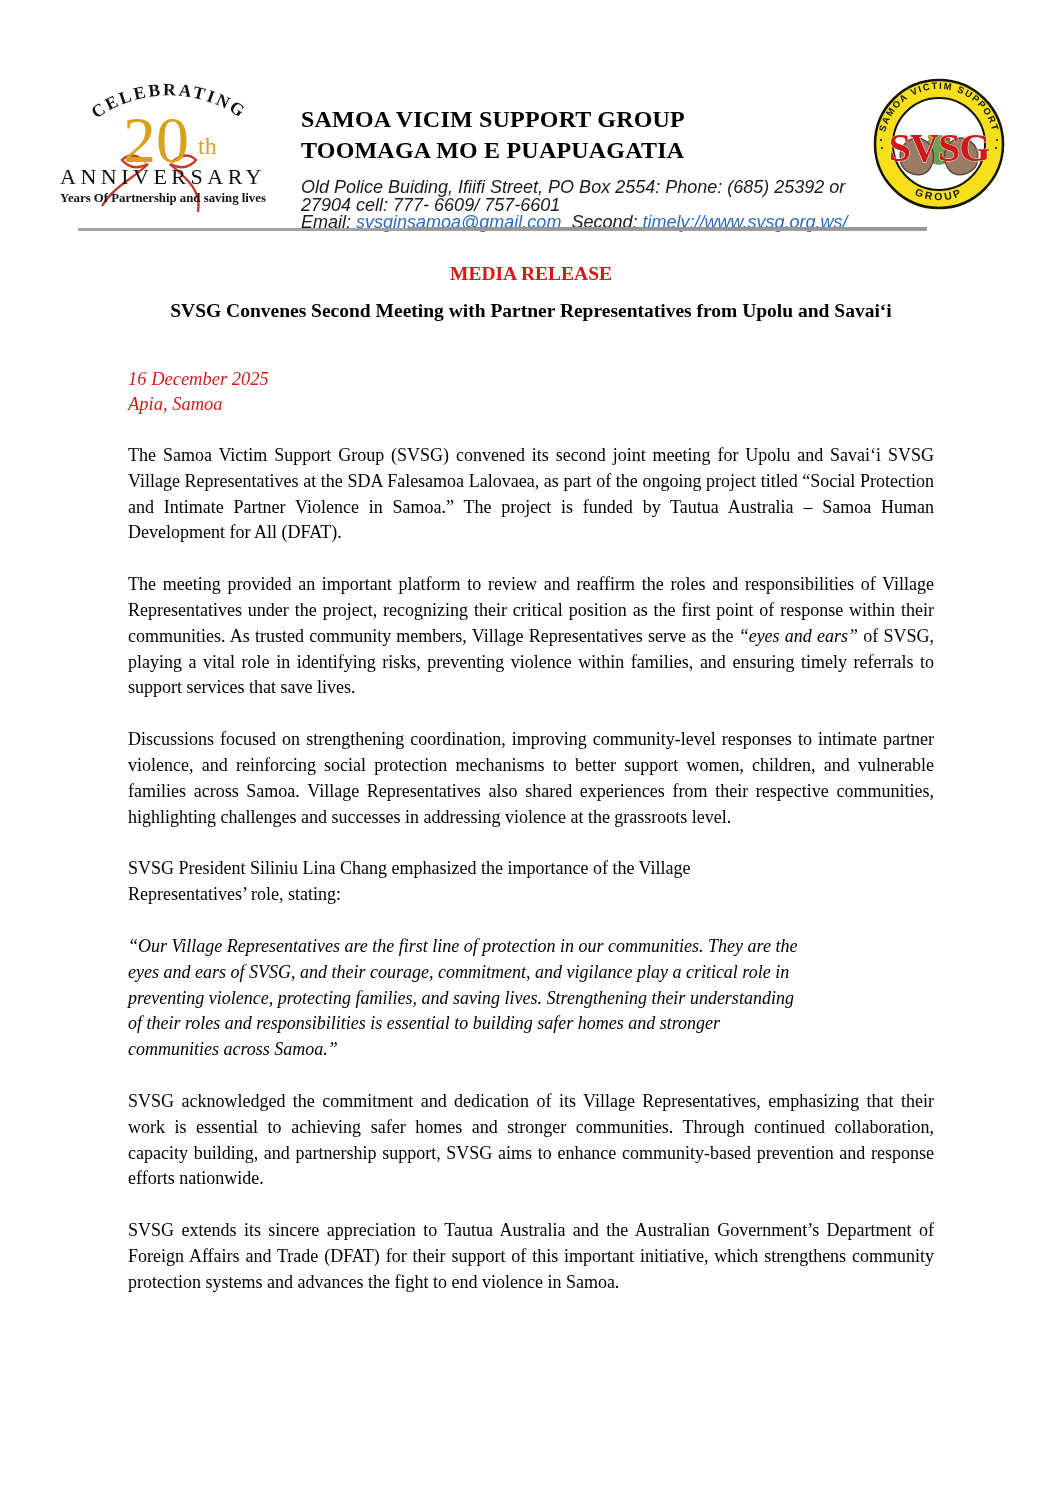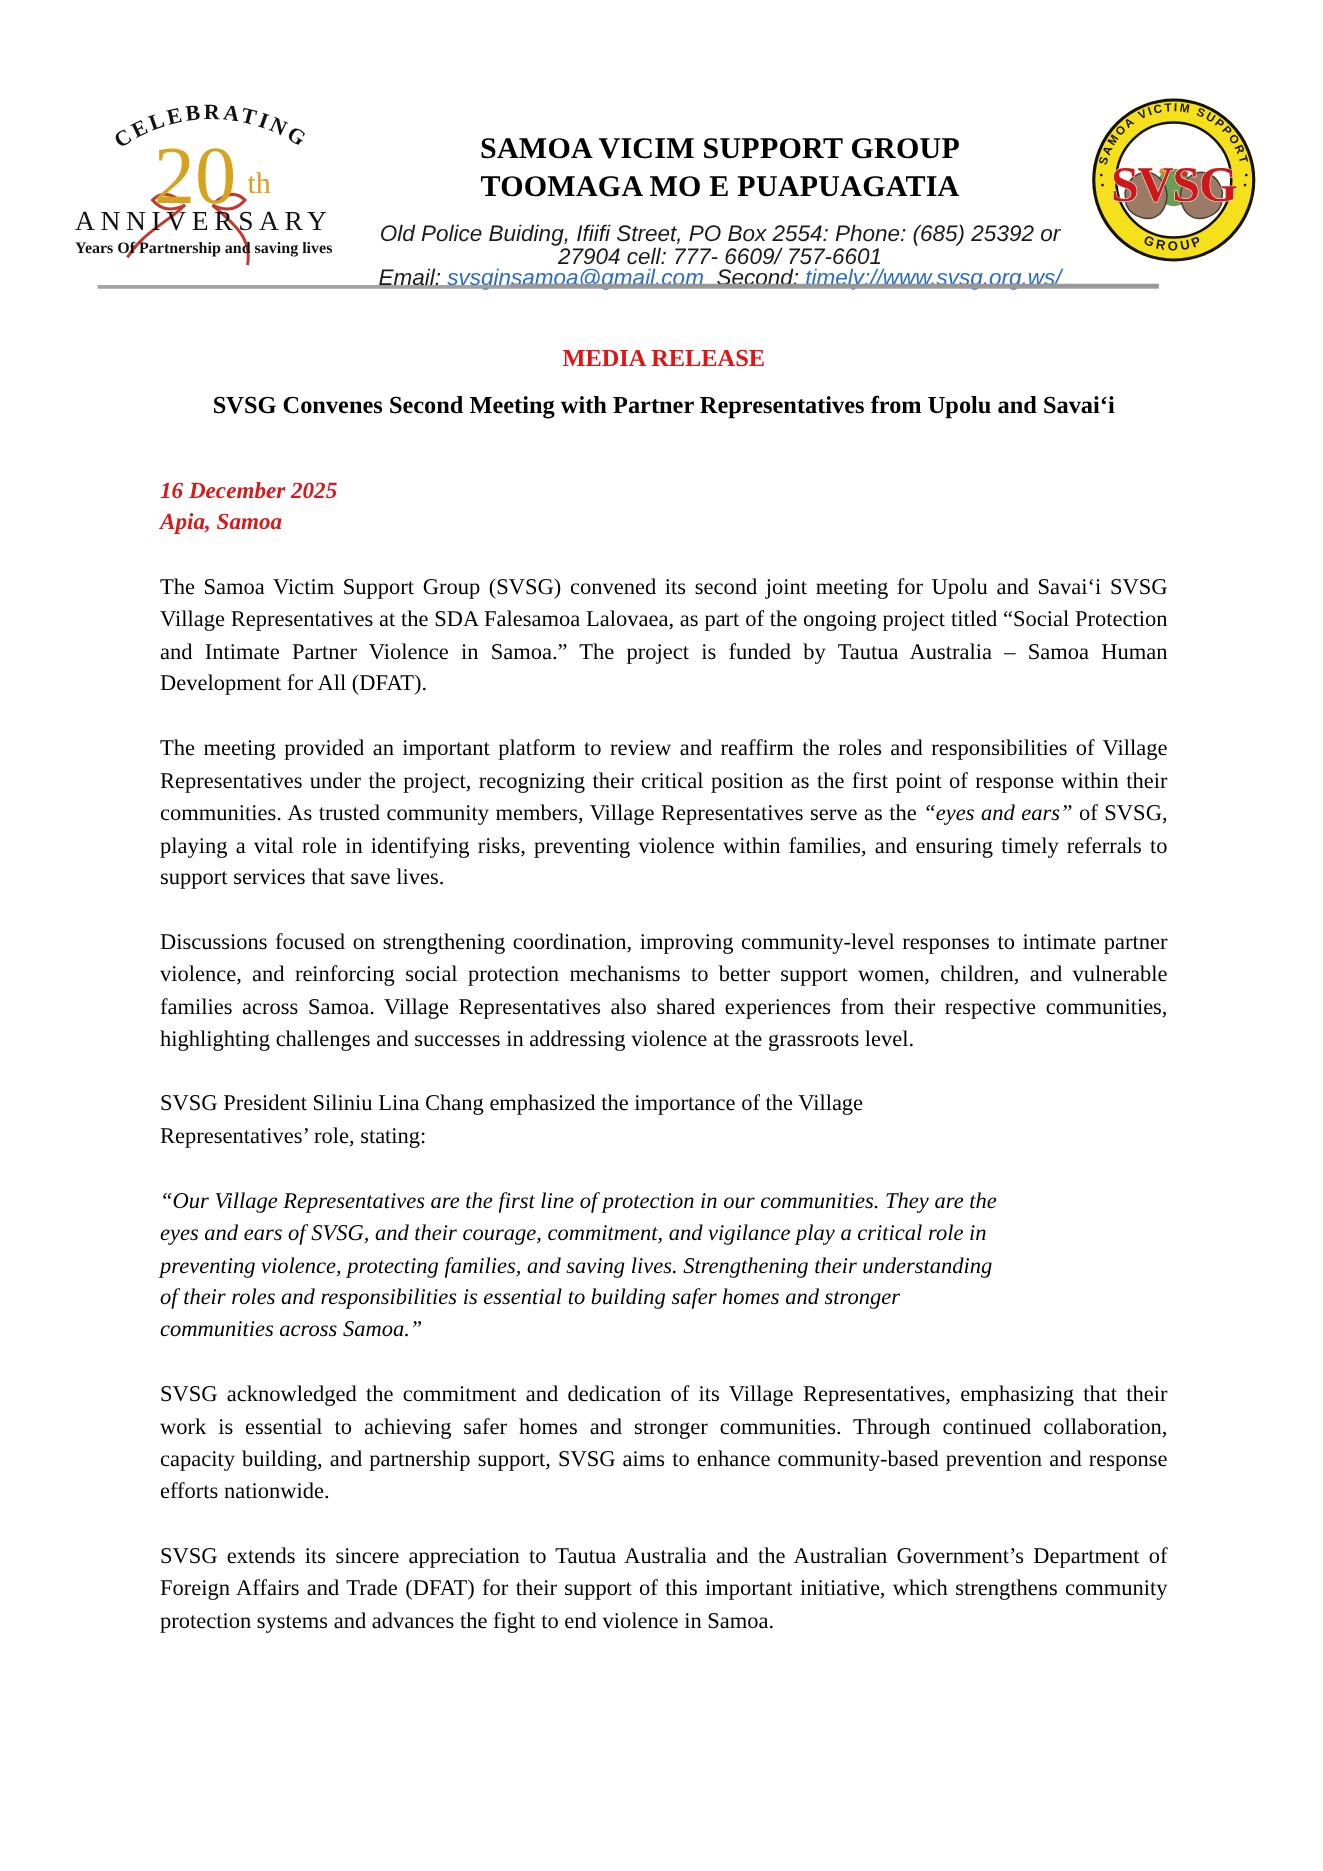--- a/index.html
+++ b/index.html
@@ -4,36 +4,36 @@
 <style>
   html,body{margin:0;padding:0;background:#e8e8e8;}
   .page{
     position:relative;width:1058px;height:1497px;background:#ffffff;
     margin:0 auto;overflow:hidden;
     font-family:"Liberation Serif", serif;color:#000;
   }
   
   .anniv-logo{position:absolute;left:50px;top:66px;width:262px;height:144px;overflow:visible;}
   .anniv-logo svg{overflow:visible;}
-  .org-block{position:absolute;left:285px;top:104px;width:582px;text-align:center;}
+  .org-block{position:absolute;left:301px;top:104px;width:582px;}
   .org-title{font-size:24px;font-weight:bold;line-height:31px;letter-spacing:.2px;}
   .contact{margin-top:13px;font-family:"Liberation Sans", sans-serif;font-style:italic;
            font-size:18px;line-height:17.5px;color:#1a1a1a;}
   .link{color:#2a6cc0;cursor:pointer;}
   .svsg-logo{position:absolute;left:872px;top:74px;width:134px;height:140px;}
   .divider{position:absolute;left:78px;top:228px;width:849px;height:3px;background:#a3a3a3;}
   .divider:after{content:"";position:absolute;left:330px;top:-1px;width:519px;height:3px;background:#989898;}
   
-  .content{position:absolute;left:128px;top:276px;width:806px;}
+  .content{position:absolute;left:128px;top:262px;width:806px;}
   .release-heading{font-size:19.5px;font-weight:bold;text-align:center;color:#e01414;
                    line-height:23px;margin:0;}
   .release-subtitle{font-size:19.5px;font-weight:bold;text-align:center;line-height:24px;
                     margin:14px 0 0 0;}
   .dateline{margin-top:44px;color:#d41c1c;font-style:italic;font-size:18.5px;
-            line-height:25px;white-space:pre-line;font-weight:bold;}
+            line-height:25px;white-space:pre-line;}
   .para{font-size:18px;line-height:25.8px;margin:26px 0 0 0;}
   .justify{text-align:justify;}
   .preline{white-space:pre-line;}
   .quote{font-style:italic;}
   .seg-italic{font-style:italic;margin-top:44px;}
 </style>
 </head>
 <body>
 
 <div class="page">

